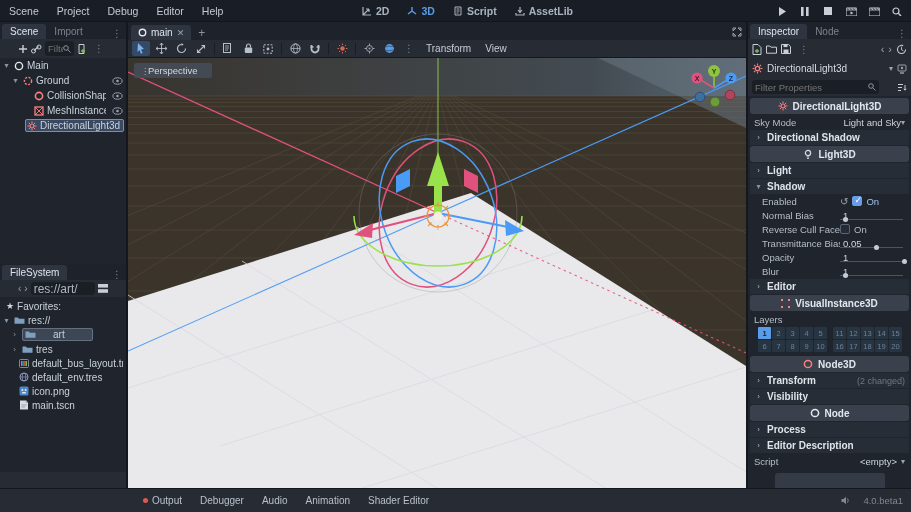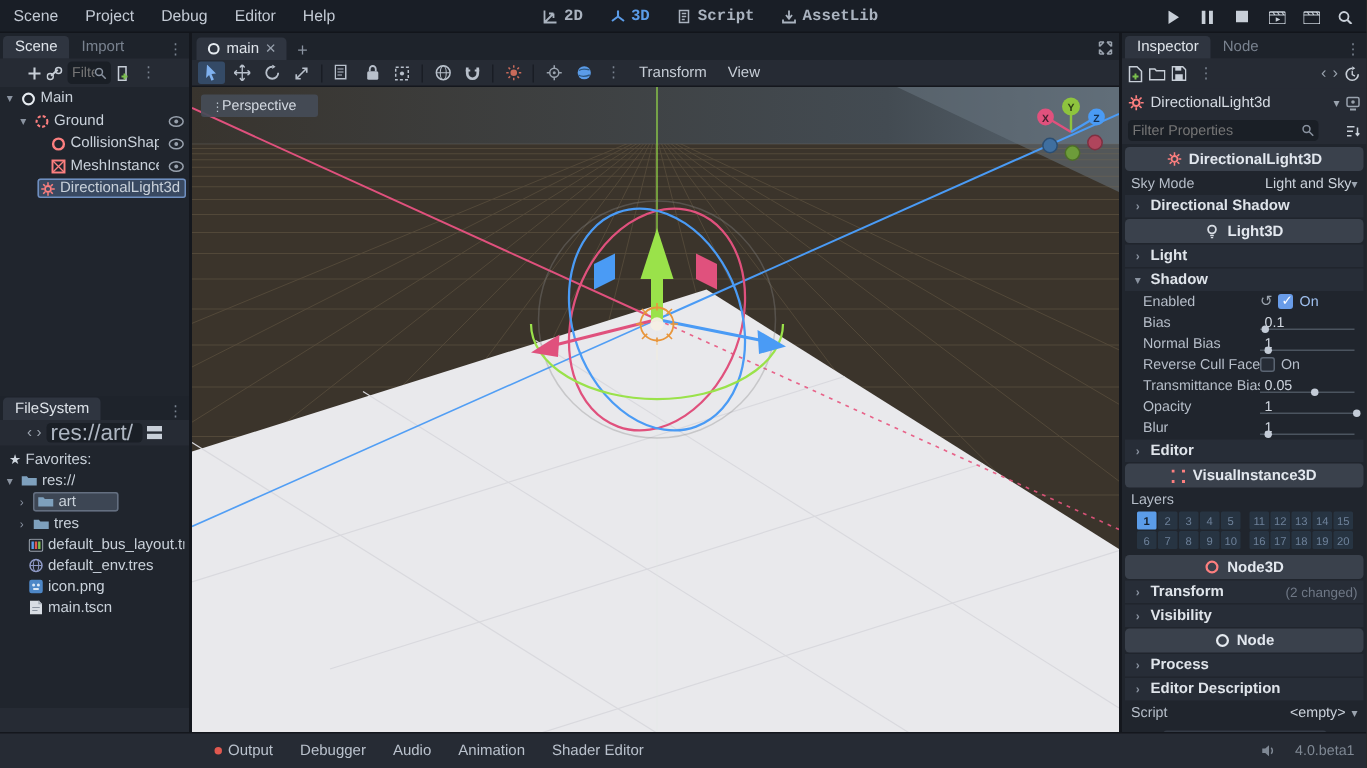--- a/index.html
+++ b/index.html
@@ -7,21 +7,21 @@
   body {
     font-family:"Liberation Sans","DejaVu Sans",sans-serif;
     font-size:10.5px; color:#ccd3dc; background:#1b2028;
     position:relative; -webkit-font-smoothing:antialiased;
   }
 
   
   .menubar { position:absolute; left:0; top:0; width:911px; height:22px;
     background:#191e26; display:flex; align-items:center; border-bottom:1px solid #12151b; }
   .menu-item { padding:0 9px; line-height:22px; color:#c3cad4; cursor:default; }
-  .workspaces { position:absolute; left:355px; top:0; height:22px; display:flex; gap:4px; align-items:center;font-family:Liberation Mono, monospace; }
+  .workspaces { position:absolute; left:355px; top:0; height:22px; display:flex; gap:4px; align-items:center; }
   .ws { display:flex; align-items:center; gap:4px; padding:0 7px; height:22px; color:#aab3bf; font-weight:bold; }
   .ws.active { color:#5b9ce8; }
   .runbar { position:absolute; right:4px; top:0; height:22px; display:flex; align-items:center; gap:3px; }
   .runbtn { width:20px; height:18px; display:flex; align-items:center; justify-content:center; border-radius:2px; }
 
   
   .dock-left { position:absolute; left:0; top:22px; width:126px; height:466px; background:#262b34; }
   .center { position:absolute; left:128px; top:22px; width:618px; height:466px; background:#262b34; }
   .dock-right { position:absolute; left:748px; top:22px; width:163px; height:466px; background:#262b34; }
   .vsplit { position:absolute; top:22px; width:2px; height:466px; background:#14171d; }
@@ -297,21 +297,21 @@
 
   <div class="tabrow" style="height:16px;text-align:center;">
     <div class="tab active">FileSystem</div>
     <div class="spacer"></div>
     <div class="dots">⋮</div>
   </div>
   <div class="toolrow" style="height:17px;">
     <span class="chev" style="font-size:10px;">‹</span>
     <span class="chev" style="font-size:10px;">›</span>
     <div class="searchbox" style="height:13px;">
-      <span style="font-size:15px;color:#aeb6c2;">res://art/</span>
+      <span style="font-size:12px;color:#aeb6c2;">res://art/</span>
     </div>
     <span class="ico">
         <svg width="10" height="9" viewBox="0 0 10 9">
           <rect x="0" y="0" width="10" height="3.6" fill="#c8cfd8"></rect>
           <rect x="0" y="5.2" width="10" height="3.6" fill="#c8cfd8"></rect>
         </svg>
       </span>
   </div>
   <div class="tree" style="height:175px; padding-top:2px;">
     <div class="trow" style="padding-left:6px; height:14px;">
@@ -322,21 +322,21 @@
       <span class="exp">▾</span>
       <span class="ico">
           <svg width="11" height="9" viewBox="0 0 11 9">
             <path d="M0.5 1.5 h3.4 l1 1.2 h5.6 v5 h-10 z" fill="#7ea0bd"></path>
           </svg>
         </span>
       <span class="lbl">res://</span>
     </div>
     <div class="trow" style="padding-left:10px; height:15px;">
       <span class="exp">›</span>
-      <span class="sel-gray" style="display:flex;align-items:center;gap:3px;padding:1px 28px 1px 3px;">
+      <span class="sel-gray" style="display:flex;align-items:center;gap:17px;padding:1px 28px 1px 3px;">
         <span class="ico">
             <svg width="11" height="9" viewBox="0 0 11 9">
               <path d="M0.5 1.5 h3.4 l1 1.2 h5.6 v5 h-10 z" fill="#7ea0bd"></path>
             </svg>
           </span>
         <span class="lbl">art</span>
       </span>
     </div>
     <div class="trow" style="padding-left:10px; height:14px;">
       <span class="exp">›</span>
@@ -738,28 +738,20 @@
 
     <div class="prow">
       <span class="plabel">Enabled</span>
       <span class="pctl">
         <span class="ico" style="color:#9aa3ad;font-size:10px;">↺</span>
         <span class="cb checked"></span>
         <span class="onlbl blue">On</span>
       </span>
     </div>
     <div class="prow">
-      <span class="plabel">Bias</span>
-      <span class="pctl">
-        <span class="num">0.1</span>
-        <span class="sline"></span>
-          <span class="sdot" style="left:1%;"></span>
-      </span>
-    </div>
-    <div class="prow">
       <span class="plabel">Normal Bias</span>
       <span class="pctl">
         <span class="num">1</span>
         <span class="sline"></span>
           <span class="sdot" style="left:5%;"></span>
       </span>
     </div>
     <div class="prow">
       <span class="plabel">Reverse Cull Face</span>
       <span class="pctl">

